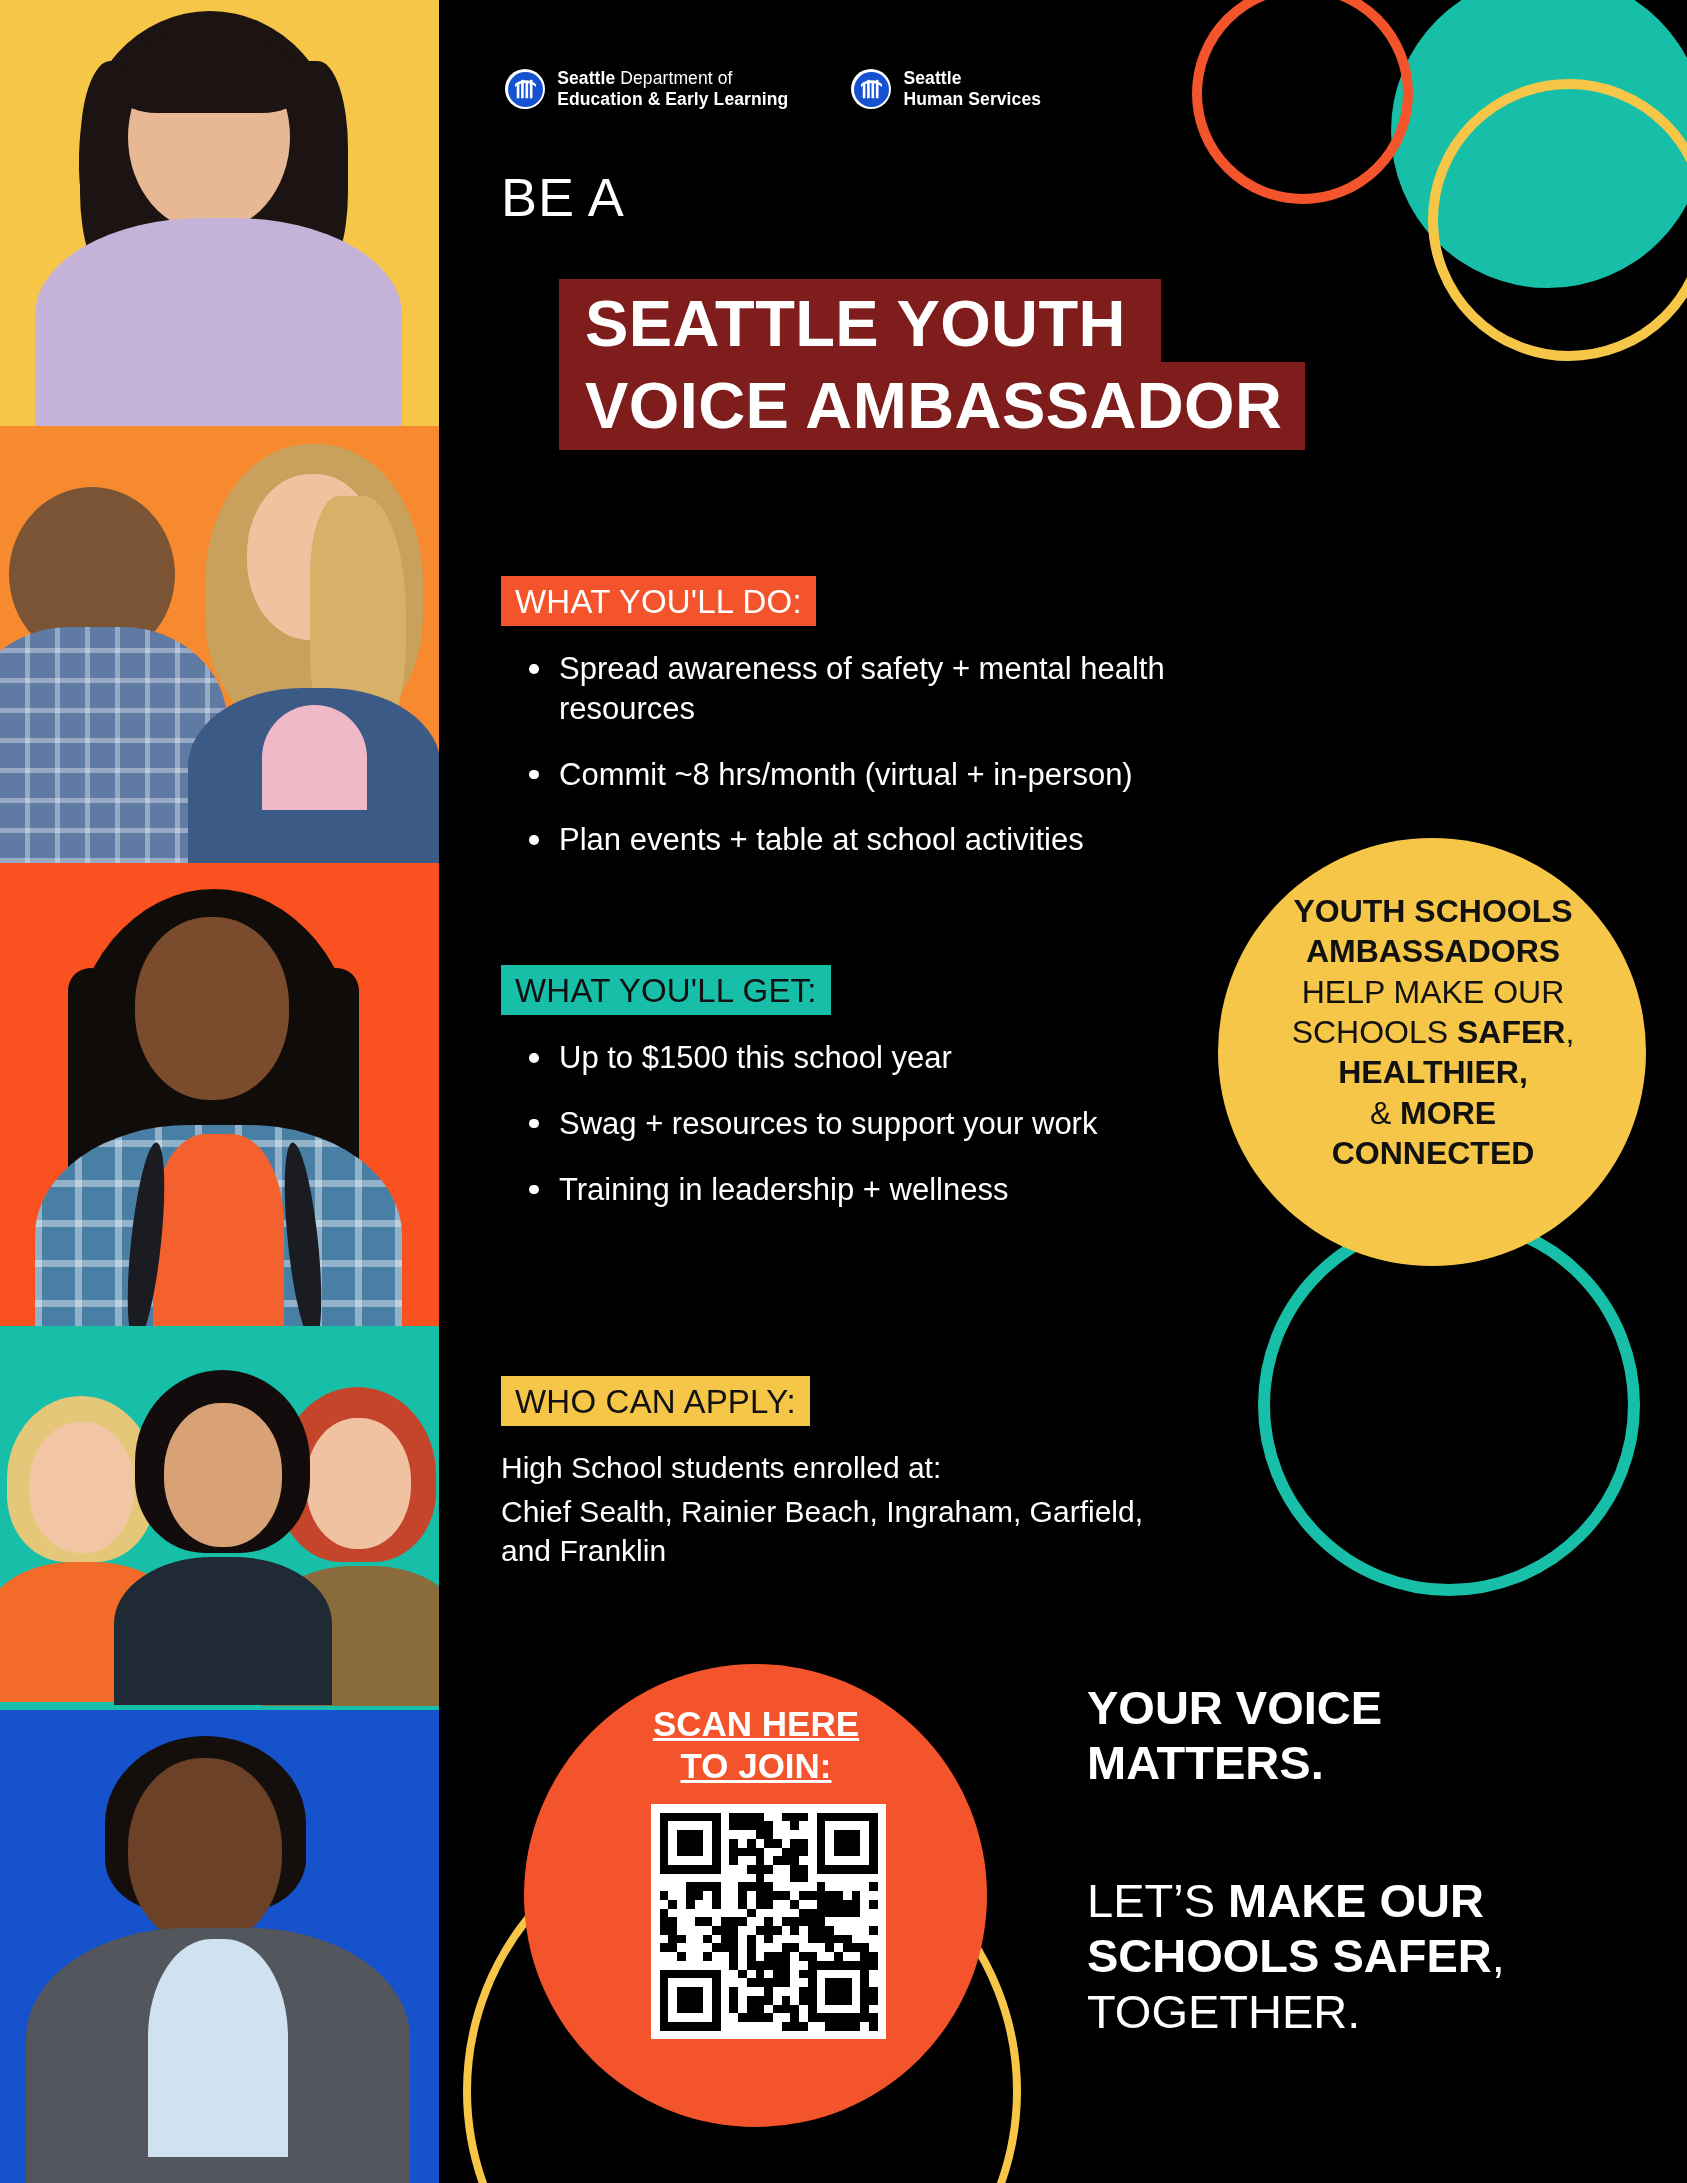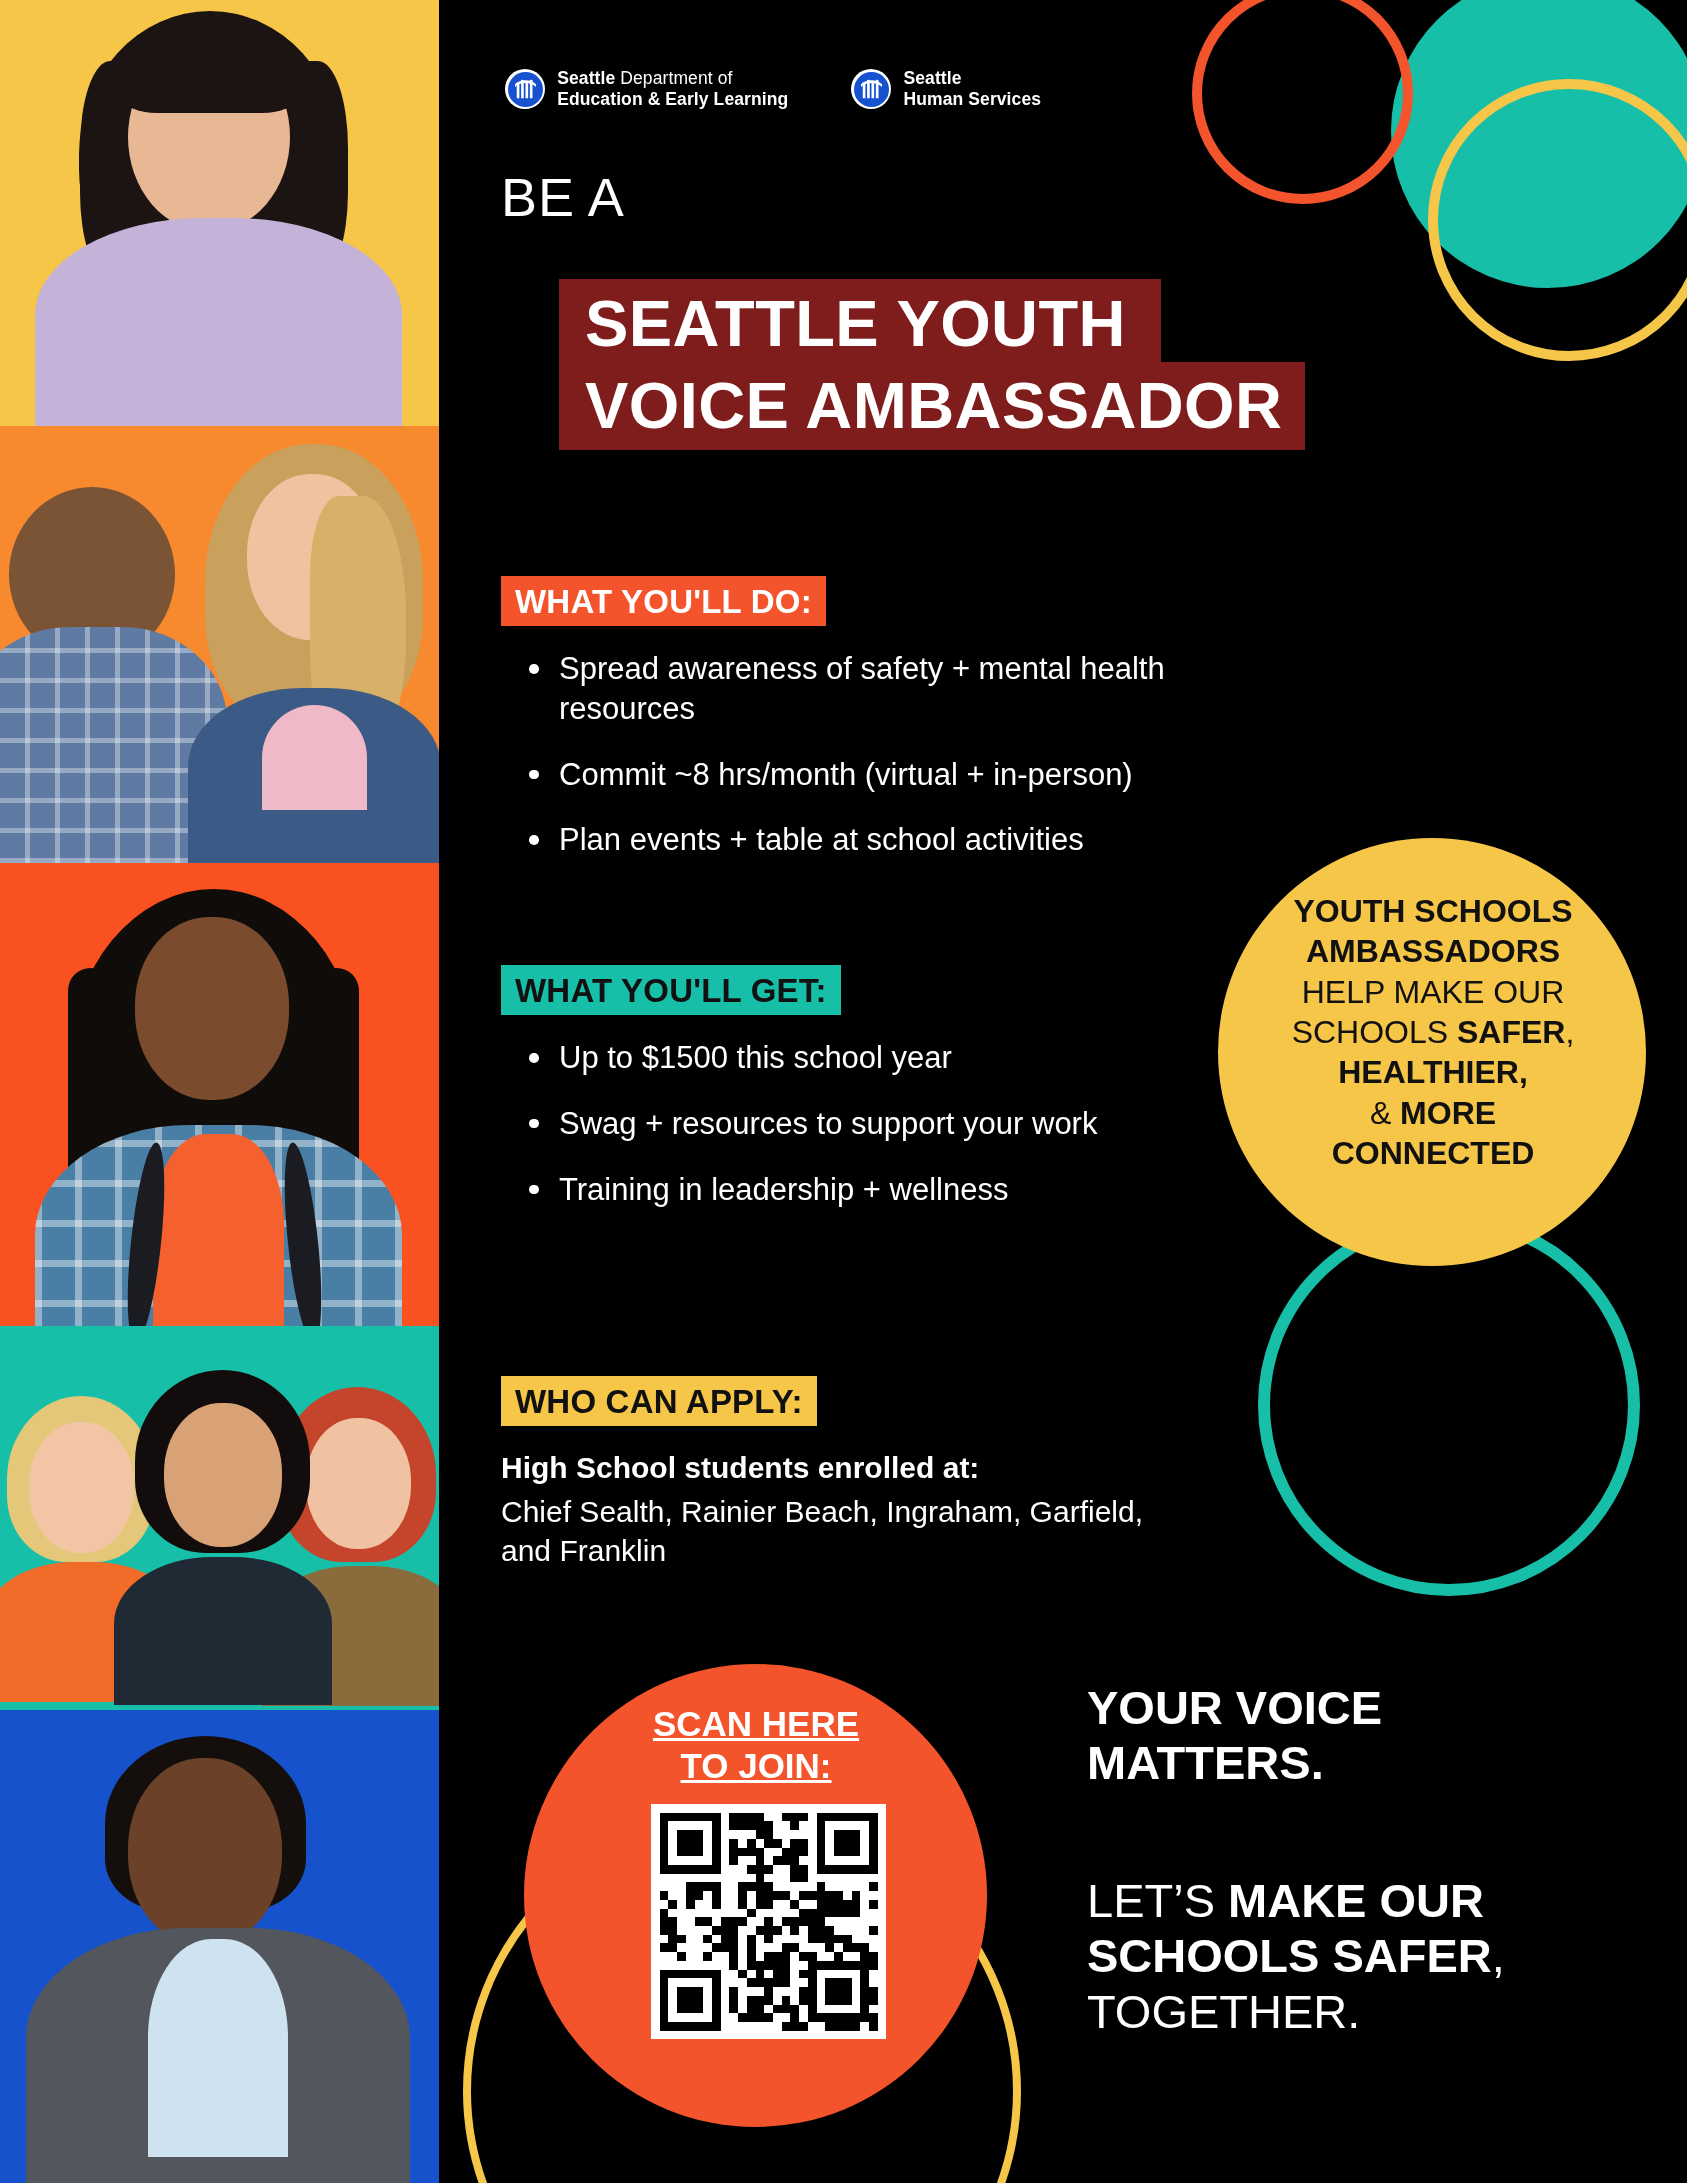--- a/index.html
+++ b/index.html
@@ -163,21 +163,21 @@
     line-height: 1.06;
   }
   .title-line.l1 { padding-right: 35px; }
   .title-line.l2 { margin-top: -5.2px; }
 
   
   .section { position: absolute; }
   .sec-head {
     display: inline-block;
     font-size: 33px;
-    font-weight: 700;
+    font-weight: 400;
     color: #000;
     padding: 7px 14px 5.2px 14px;
     letter-spacing: 0.2px;
   }
   .head-do { background: #F4542B; color: #fff; }
   .head-get { background: #17BFA8; color: #111; }
   .head-who { background: #F6C648; color: #111; }
 
   ul.bullets {
     list-style: none;
@@ -202,21 +202,21 @@
     border-radius: 50%;
   }
 
   .sec-do { left: 501px; top: 576px; }
   .sec-get { left: 501px; top: 965px; }
   .sec-who { left: 501px; top: 1376px; }
 
   .who-lead {
     color: #fff;
     font-size: 30px;
-    font-weight: 700;
+    font-weight: 400;
     margin-top: 24.5px;
   }
   .who-list {
     color: #fff;
     font-size: 30px;
     line-height: 1.32;
     margin-top: 7px;
     max-width: 690px;
   }
 

